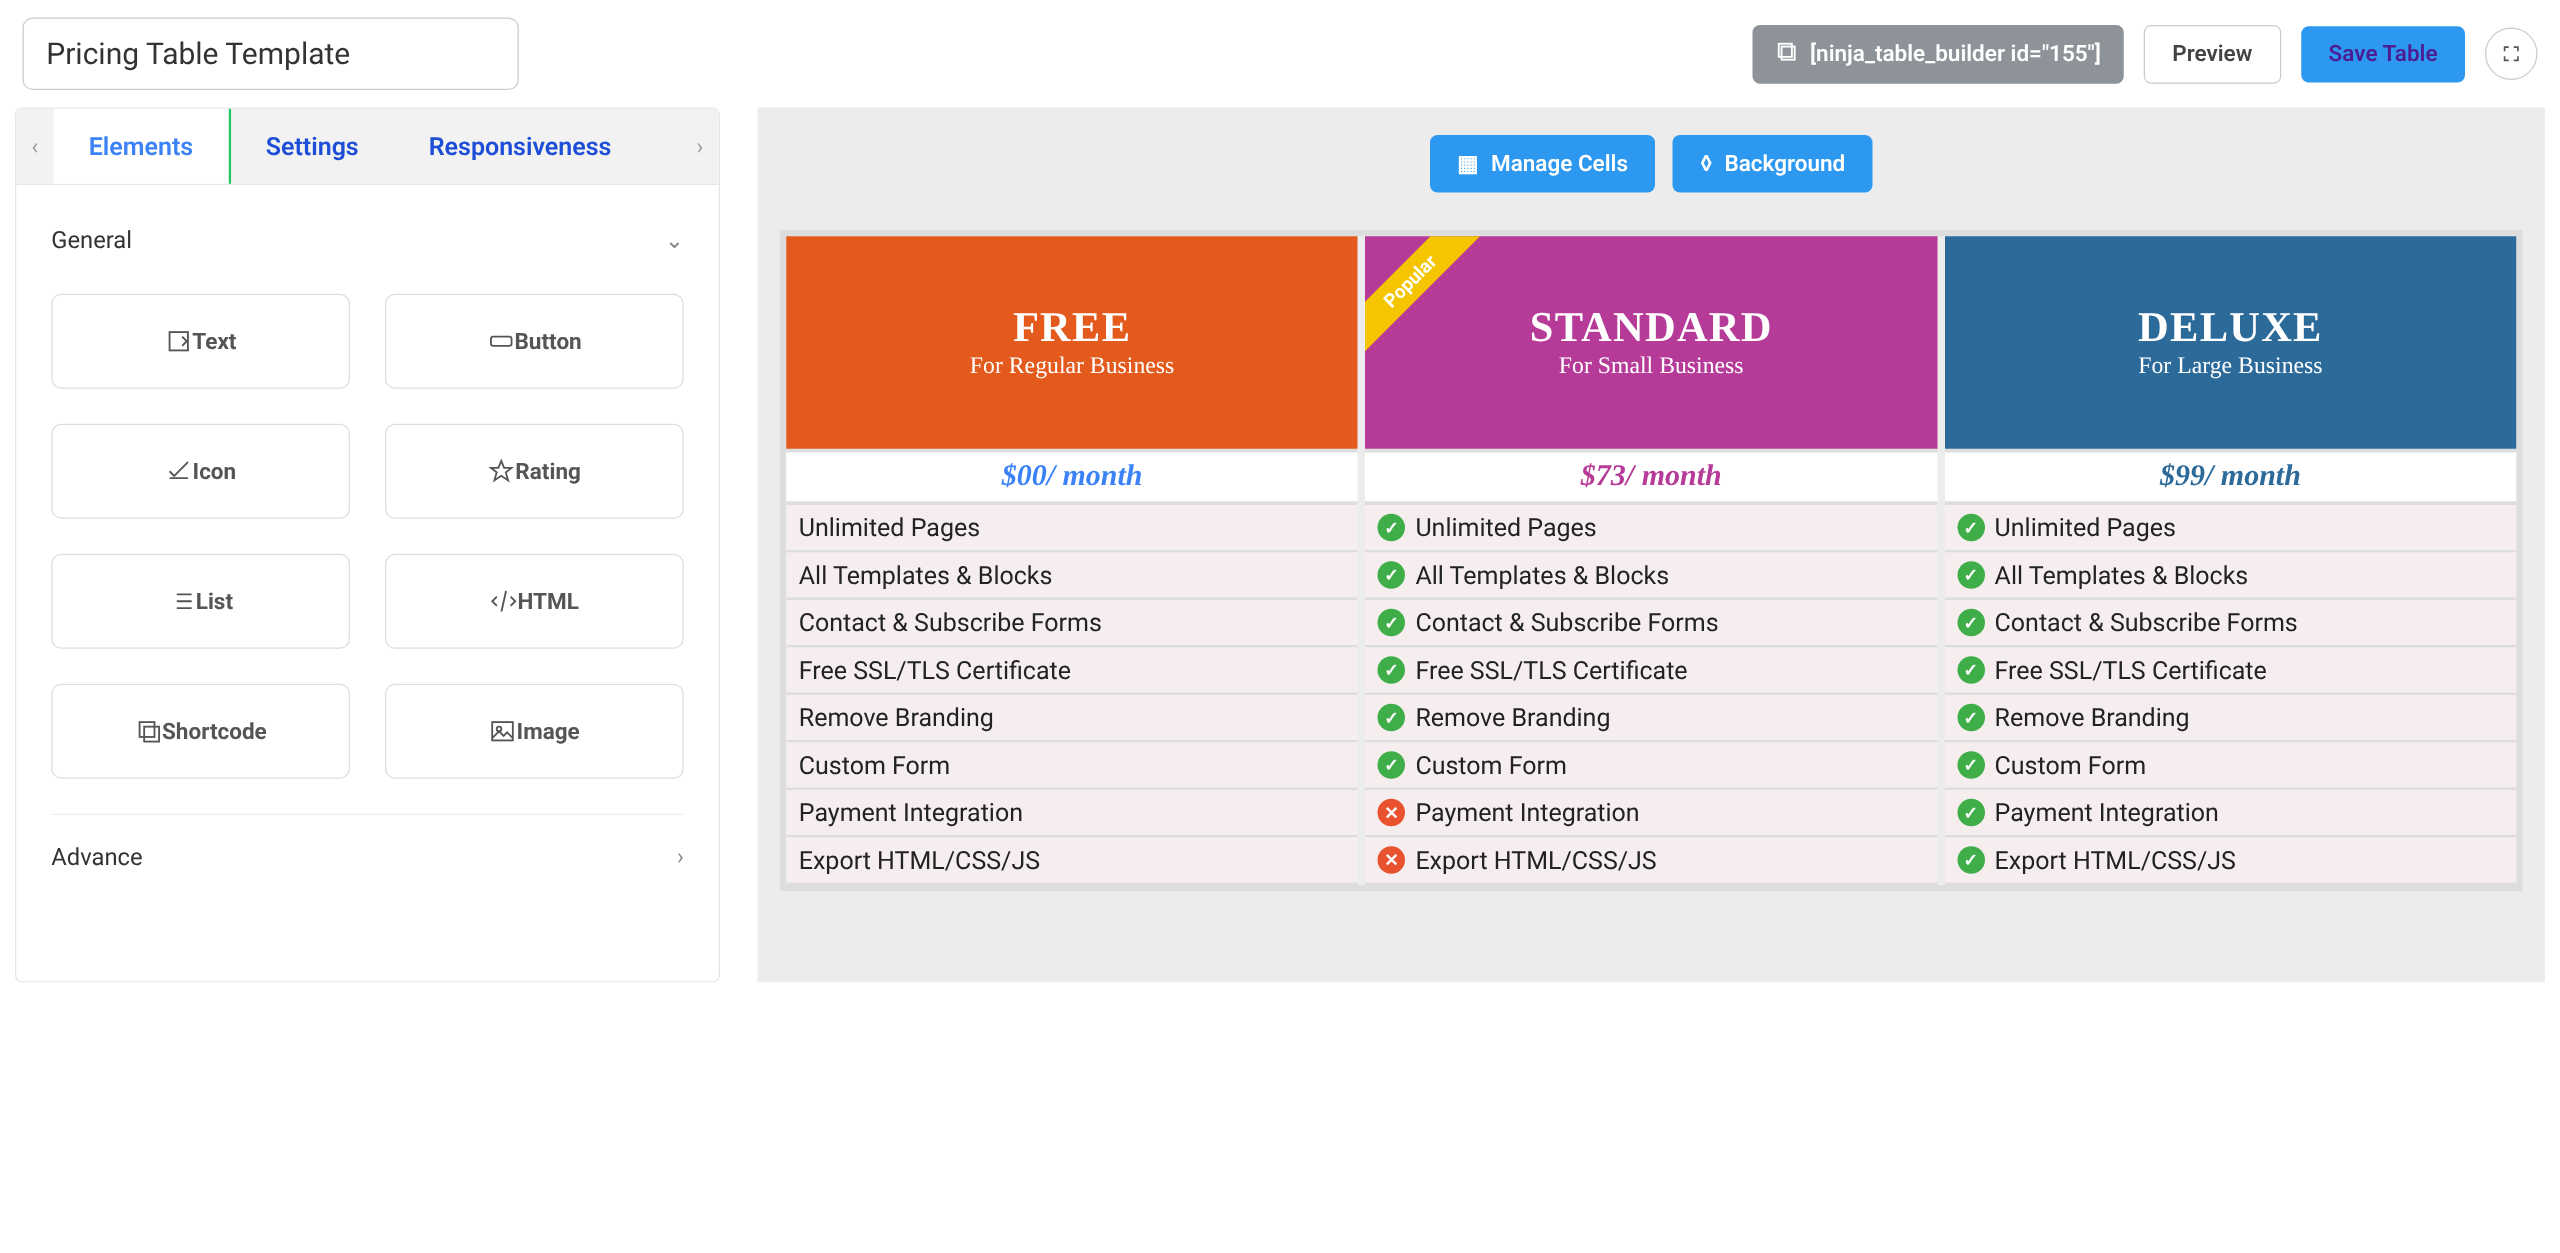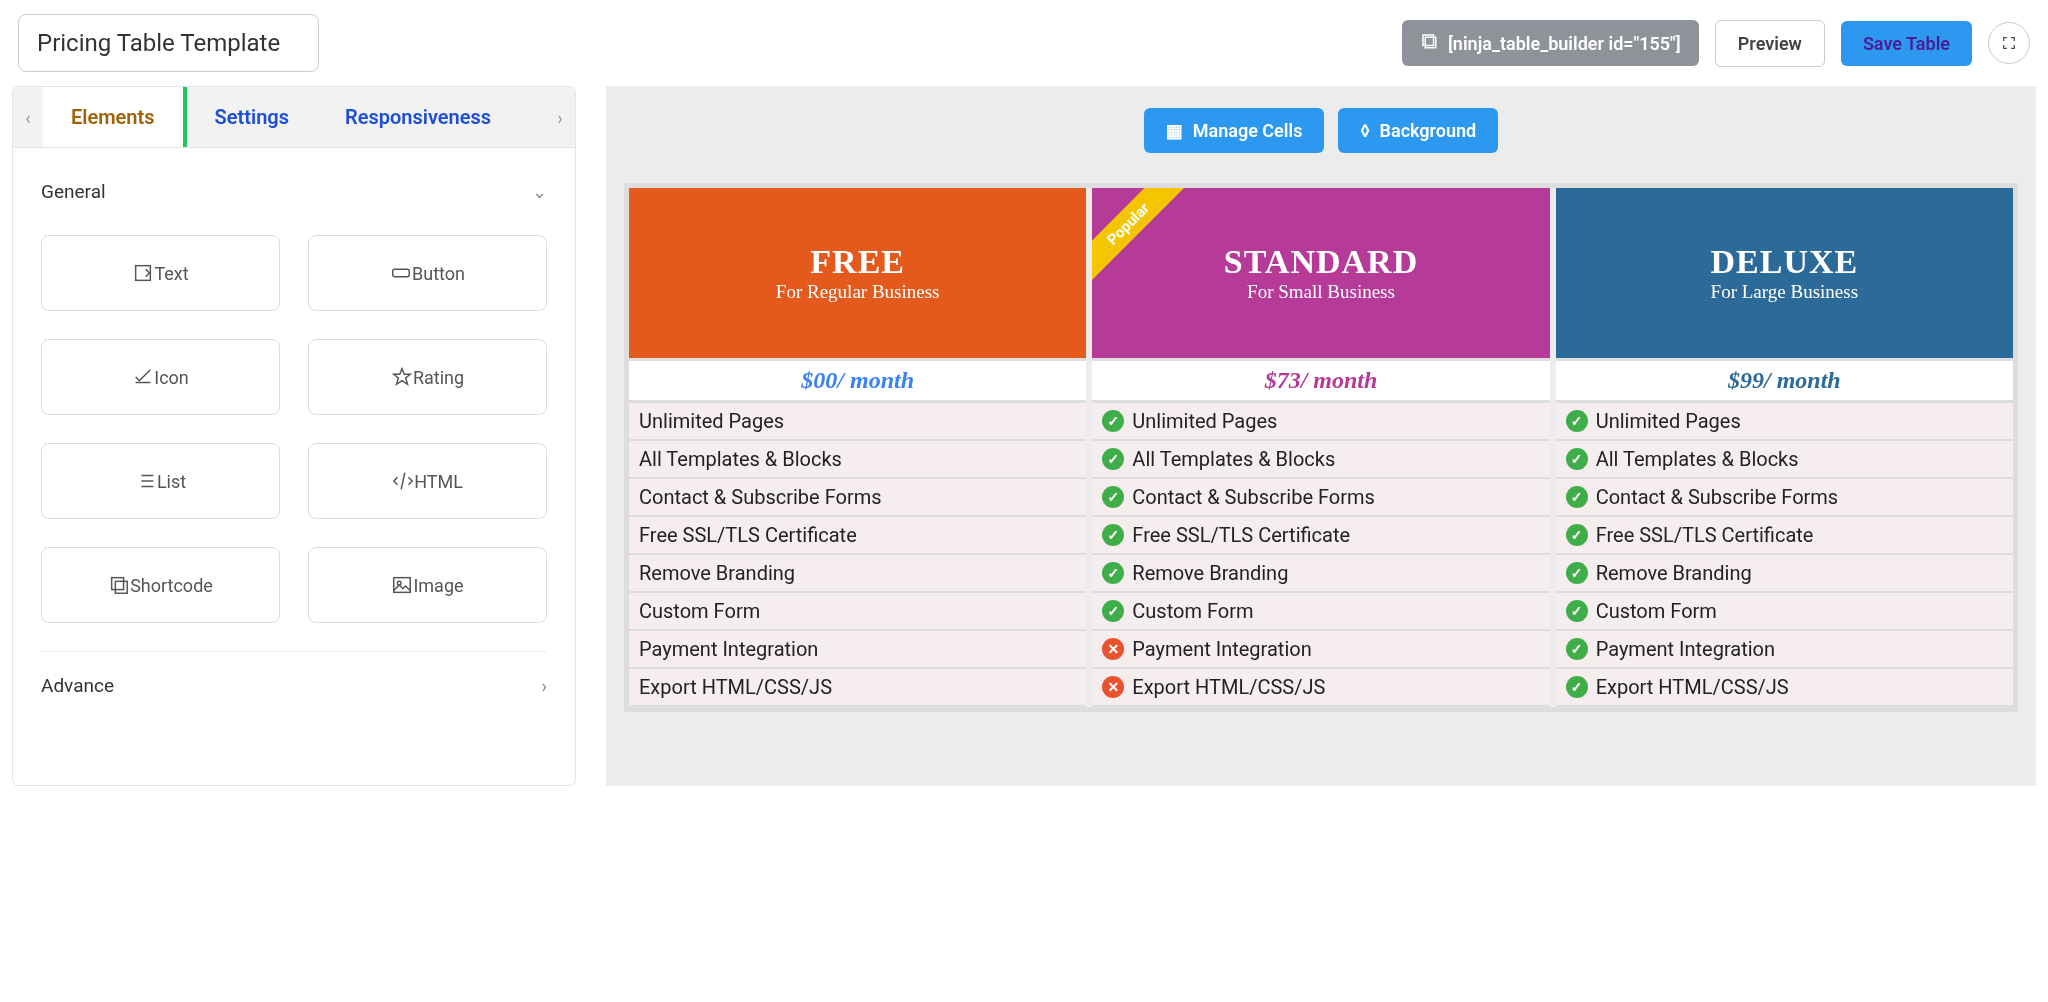--- a/index.html
+++ b/index.html
@@ -1,34 +1,34 @@
 <!DOCTYPE html>
 <html><head>
 <meta charset="utf-8">
 <style>
 *{box-sizing:border-box;margin:0;padding:0;font-family:-apple-system,BlinkMacSystemFont,"Segoe UI",Roboto,sans-serif}
 body{background:#fff;color:#333}
 .topbar{display:flex;align-items:center;padding:14px 18px;gap:16px}
-.title-input{width:301px;padding:14px 18px;font-size:24px;border:1px solid #ccc;border-radius:8px;color:#333}
+.title-input{width:397px;padding:14px 18px;font-size:24px;border:1px solid #ccc;border-radius:8px;color:#333}
 .spacer{flex:1}
 .shortcode-pill{background:#8e9399;color:#fff;padding:12px 18px;border-radius:6px;display:flex;align-items:center;gap:10px;font-size:18px;font-weight:600}
 .preview-btn{background:#fff;color:#444;border:1px solid #ccc;border-radius:6px;padding:12px 22px;font-size:18px;font-weight:600;cursor:pointer}
 .save-btn{background:#2d98f0;color:#4c1d95;border:none;border-radius:6px;padding:12px 22px;font-size:18px;font-weight:600;cursor:pointer}
 .fullscreen-btn{width:42px;height:42px;border:1px solid #ccc;border-radius:50%;background:#fff;display:flex;align-items:center;justify-content:center;cursor:pointer}
 .main{display:flex;gap:30px;padding:0 12px}
 .sidebar{width:564px;border:1px solid #e5e5e5;border-radius:6px;background:#fff;position:relative}
 .tabs{display:flex;background:#f2f2f2;border-bottom:1px solid #e5e5e5;align-items:center}
 .tab-arrow{width:30px;text-align:center;color:#999;font-size:18px;cursor:pointer}
 .tab{padding:18px 28px;font-size:20px;font-weight:600;color:#1d4ed8;cursor:pointer;background:#f2f2f2}
-.tab.active{background:#fff;color:#a16207;border-right:4px solid #22c55e}
+.tab.active{background:#fff;color:#3b82f6;border-right:2px solid #22c55e}
 .section{padding:10px 28px}
 .sec-head{display:flex;justify-content:space-between;align-items:center;padding:22px 0;border-top:1px solid #eee;font-size:19px;font-weight:400;color:#333;cursor:pointer}
 .sec-head:first-child{border-top:none}
 .el-grid{display:grid;grid-template-columns:1fr 1fr;gap:28px;padding:10px 0 28px 0}
-.el-card{border:1px solid #ddd;border-radius:8px;padding:26px 10px;display:flex;align-items:center;justify-content:center;gap:0;font-size:18px;font-weight:400;color:#555;cursor:pointer}
+.el-card{border:1px solid #ddd;border-radius:8px;padding:26px 10px;display:flex;align-items:center;justify-content:center;gap:0;font-size:18px;font-weight:700;color:#555;cursor:pointer}
 .el-card svg{width:22px;height:22px;stroke:#555;fill:none;stroke-width:1.6}
 .canvas{flex:1;background:#ececec;padding:22px 18px 40px 18px;min-height:700px}
 .canvas-toolbar{display:flex;gap:14px;justify-content:center;margin-bottom:30px}
 .tb-btn{background:#2d98f0;color:#fff;border:none;border-radius:6px;padding:12px 22px;font-size:18px;font-weight:600;display:flex;align-items:center;gap:10px;cursor:pointer}
 .ptable{display:grid;grid-template-columns:repeat(3,1fr);gap:6px;border:5px solid #ddd}
 .col{display:flex;flex-direction:column;gap:0;position:relative}
 .plan-head{height:170px;display:flex;flex-direction:column;align-items:center;justify-content:center;color:#fff;position:relative;overflow:hidden}
 .plan-head h2{font-family:Georgia,serif;font-size:34px;font-weight:700;letter-spacing:1px}
 .plan-head small{font-family:Georgia,serif;font-size:19px;margin-top:0}
 .ribbon{position:absolute;top:22px;left:-40px;background:#f5c600;color:#fff;font-weight:700;font-size:15px;padding:5px 50px;transform:rotate(-45deg)}

